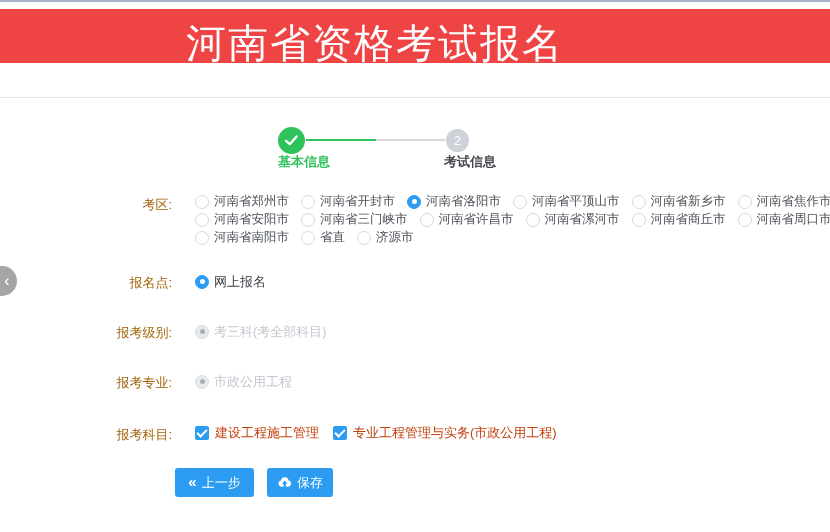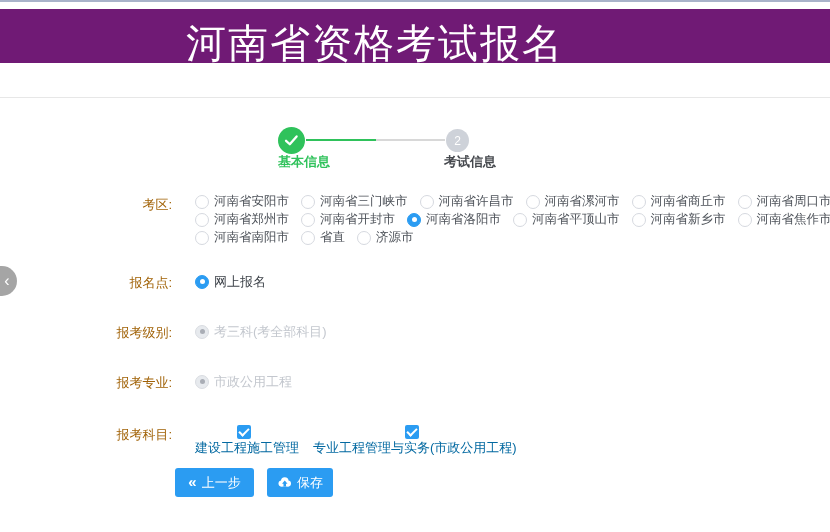--- a/index.html
+++ b/index.html
@@ -4,21 +4,21 @@
 <style>
   * { margin:0; padding:0; box-sizing:border-box; }
   html,body { width:830px; height:532px; background:#ffffff; overflow:hidden;
               font-family:"Liberation Sans","DejaVu Sans",sans-serif; }
   .page { position:relative; width:830px; height:532px; background:#fff; }
 
   
   .top-strip { position:absolute; left:0; top:0; width:830px; height:2px; background:#a9b3ca; }
 
   
-  .banner { position:absolute; left:0; top:9px; width:830px; height:54px; background:#701a75; }
+  .banner { position:absolute; left:0; top:9px; width:830px; height:54px; background:#ef4444; }
   .banner-title { position:absolute; left:0; top:7px; width:750px; text-align:center;
                   font-family:"Liberation Serif","DejaVu Serif",serif;
                   font-size:40px; letter-spacing:2px; color:#ffffff; font-weight:400; }
 
   .divider { position:absolute; left:0; top:97px; width:830px; height:1px; background:#e7e7e7; }
 
   
   .collapse-handle { position:absolute; left:-13px; top:266px; width:30px; height:30px;
                      border-radius:50%; background:rgba(110,110,110,0.62);
                      display:flex; align-items:center; justify-content:center;
@@ -52,21 +52,21 @@
   .radio-item.checked .radio-dot { background:#2b9cf2; border-color:#2b9cf2; }
   .radio-item.checked .radio-dot::after { content:""; width:5px; height:5px;
                border-radius:50%; background:#fff; }
   .radio-item.disabled { color:#c3c7ce; cursor:default; }
   .radio-item.disabled .radio-dot { background:#e7eaee; border-color:#d9dce1; }
   .radio-item.disabled .radio-dot::after { content:""; width:5px; height:5px;
                border-radius:50%; background:#a9adb5; }
 
   .checkbox-line { display:flex; column-gap:14px; }
   .checkbox-item { display:flex; align-items:center; height:16px; cursor:pointer;
-                   font-size:13px; color:#0369a1; white-space:nowrap;flex-direction:column; }
+                   font-size:13px; color:#c2410c; white-space:nowrap; }
   .checkbox-box { width:14px; height:14px; border-radius:2px; background:#2b9cf2;
                   margin-right:6px; flex:0 0 auto; position:relative; }
   .checkbox-box::after { content:""; position:absolute; left:4px; top:1px;
                   width:4px; height:8px; border-right:2px solid #fff;
                   border-bottom:2px solid #fff; transform:rotate(45deg); }
 
   
   .btn { position:absolute; top:468px; height:29px; border:none; border-radius:3px;
          background:#2b9cf2; color:#ffffff; font-size:13px; cursor:pointer;
          display:flex; align-items:center; justify-content:center;
@@ -104,67 +104,67 @@
     <span>2</span>
   </div>
   <div class="step-label done">基本信息</div>
   <div class="step-label pending">考试信息</div>
 
   <div class="row-label" style="top:196px">考区:</div>
   <div class="field" style="top:194px">
     <div class="radio-line">
       <span class="radio-item">
           <span class="radio-dot"></span>
-          <span>河南省安阳市</span>
-        </span>
-      <span class="radio-item">
-          <span class="radio-dot"></span>
-          <span>河南省三门峡市</span>
-        </span>
-      <span class="radio-item">
-          <span class="radio-dot"></span>
-          <span>河南省许昌市</span>
-        </span>
-      <span class="radio-item">
-          <span class="radio-dot"></span>
-          <span>河南省漯河市</span>
-        </span>
-      <span class="radio-item">
-          <span class="radio-dot"></span>
-          <span>河南省商丘市</span>
-        </span>
-      <span class="radio-item">
-          <span class="radio-dot"></span>
-          <span>河南省周口市</span>
+          <span>河南省郑州市</span>
+        </span>
+      <span class="radio-item">
+          <span class="radio-dot"></span>
+          <span>河南省开封市</span>
+        </span>
+      <span class="radio-item checked">
+          <span class="radio-dot"></span>
+          <span>河南省洛阳市</span>
+        </span>
+      <span class="radio-item">
+          <span class="radio-dot"></span>
+          <span>河南省平顶山市</span>
+        </span>
+      <span class="radio-item">
+          <span class="radio-dot"></span>
+          <span>河南省新乡市</span>
+        </span>
+      <span class="radio-item">
+          <span class="radio-dot"></span>
+          <span>河南省焦作市</span>
         </span>
     </div>
     <div class="radio-line">
       <span class="radio-item">
           <span class="radio-dot"></span>
-          <span>河南省郑州市</span>
-        </span>
-      <span class="radio-item">
-          <span class="radio-dot"></span>
-          <span>河南省开封市</span>
-        </span>
-      <span class="radio-item checked">
-          <span class="radio-dot"></span>
-          <span>河南省洛阳市</span>
-        </span>
-      <span class="radio-item">
-          <span class="radio-dot"></span>
-          <span>河南省平顶山市</span>
-        </span>
-      <span class="radio-item">
-          <span class="radio-dot"></span>
-          <span>河南省新乡市</span>
-        </span>
-      <span class="radio-item">
-          <span class="radio-dot"></span>
-          <span>河南省焦作市</span>
+          <span>河南省安阳市</span>
+        </span>
+      <span class="radio-item">
+          <span class="radio-dot"></span>
+          <span>河南省三门峡市</span>
+        </span>
+      <span class="radio-item">
+          <span class="radio-dot"></span>
+          <span>河南省许昌市</span>
+        </span>
+      <span class="radio-item">
+          <span class="radio-dot"></span>
+          <span>河南省漯河市</span>
+        </span>
+      <span class="radio-item">
+          <span class="radio-dot"></span>
+          <span>河南省商丘市</span>
+        </span>
+      <span class="radio-item">
+          <span class="radio-dot"></span>
+          <span>河南省周口市</span>
         </span>
     </div>
     <div class="radio-line">
       <span class="radio-item">
           <span class="radio-dot"></span>
           <span>河南省南阳市</span>
         </span>
       <span class="radio-item">
           <span class="radio-dot"></span>
           <span>省直</span>

